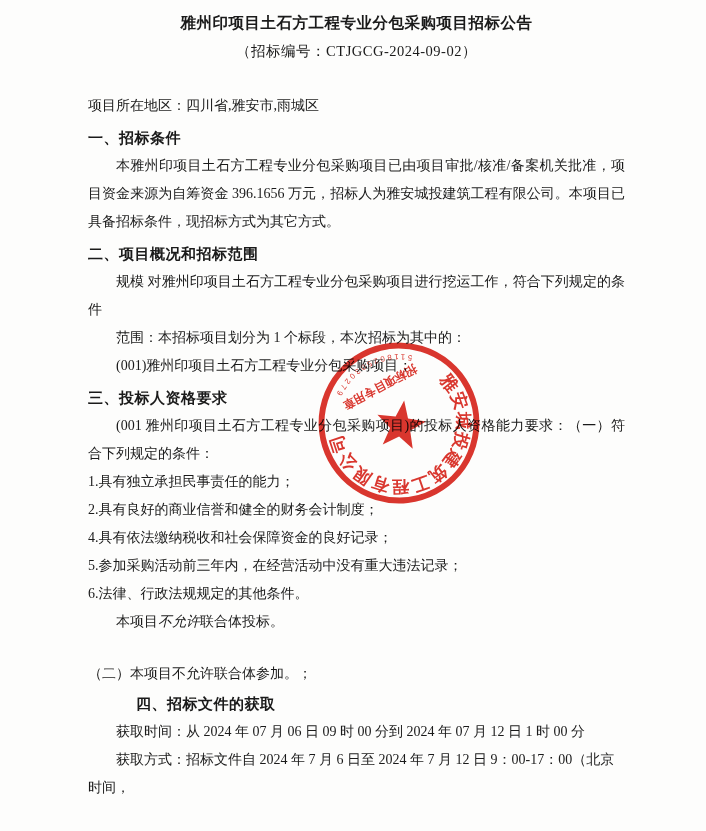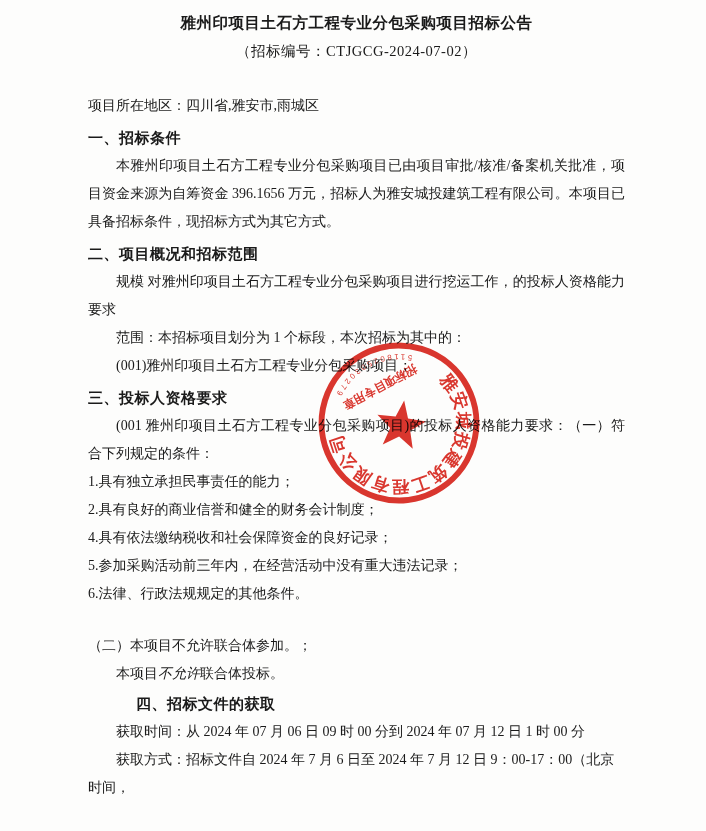--- a/index.html
+++ b/index.html
@@ -59,44 +59,44 @@
     pointer-events:none;
   }
   .stamp text{ fill:#d8251c; font-family:"Liberation Sans","DejaVu Sans",sans-serif; }
 </style>
 </head>
 <body>
 
 <div class="page">
 
   <div class="title">雅州印项目土石方工程专业分包采购项目招标公告</div>
-  <div class="subtitle">（招标编号：CTJGCG-2024-07-02）</div>
+  <div class="subtitle">（招标编号：CTJGCG-2024-09-02）</div>
 
   <div class="gap"></div>
 
   <div class="ln">项目所在地区：四川省,雅安市,雨城区</div>
 
   <div class="h">一、招标条件</div>
   <div class="para">本雅州印项目土石方工程专业分包采购项目已由项目审批/核准/备案机关批准，项目资金来源为自筹资金 396.1656 万元，招标人为雅安城投建筑工程有限公司。本项目已具备招标条件，现招标方式为其它方式。</div>
 
   <div class="h">二、项目概况和招标范围</div>
-  <div class="para">规模 对雅州印项目土石方工程专业分包采购项目进行挖运工作，的投标人资格能力要求</div>
+  <div class="para">规模 对雅州印项目土石方工程专业分包采购项目进行挖运工作，符合下列规定的条件</div>
   <div class="ln indent1">范围：本招标项目划分为 1 个标段，本次招标为其中的：</div>
   <div class="ln indent1">(001)雅州印项目土石方工程专业分包采购项目；</div>
 
   <div class="h">三、投标人资格要求</div>
   <div class="para">(001 雅州印项目土石方工程专业分包采购项目)的投标人资格能力要求：（一）符合下列规定的条件：</div>
   <div class="ln">1.具有独立承担民事责任的能力；</div>
   <div class="ln">2.具有良好的商业信誉和健全的财务会计制度；</div>
   <div class="ln">4.具有依法缴纳税收和社会保障资金的良好记录；</div>
   <div class="ln">5.参加采购活动前三年内，在经营活动中没有重大违法记录；</div>
   <div class="ln">6.法律、行政法规规定的其他条件。</div>
 
+  <div class="ln note"><span>本项目</span><span class="it">不允许</span><span>联合体投标。</span></div>
   <div class="ln joint">（二）本项目不允许联合体参加。；</div>
-  <div class="ln note"><span>本项目</span><span class="it">不允许</span><span>联合体投标。</span></div>
 
   <div class="h h4">四、招标文件的获取</div>
   <div class="ln indent1">获取时间：从 2024 年 07 月 06 日  09 时 00 分到 2024 年 07 月 12 日  1 时 00 分</div>
   <div class="ln indent1">获取方式：招标文件自 2024 年 7 月 6 日至 2024 年 7 月 12 日 9：00-17：00（北京时间，</div>
 
   <svg class="stamp" viewBox="0 0 200 200" xmlns="http://www.w3.org/2000/svg">
     <defs>
       <path id="arcTop" d="M 36.1,123.3 A 68,68 0 1 1 163.9,123.3" fill="none"></path>
       <path id="arcBottom" d="M 27.5,133.8 A 80,80 0 0 0 172.5,133.8" fill="none"></path>
     </defs>

